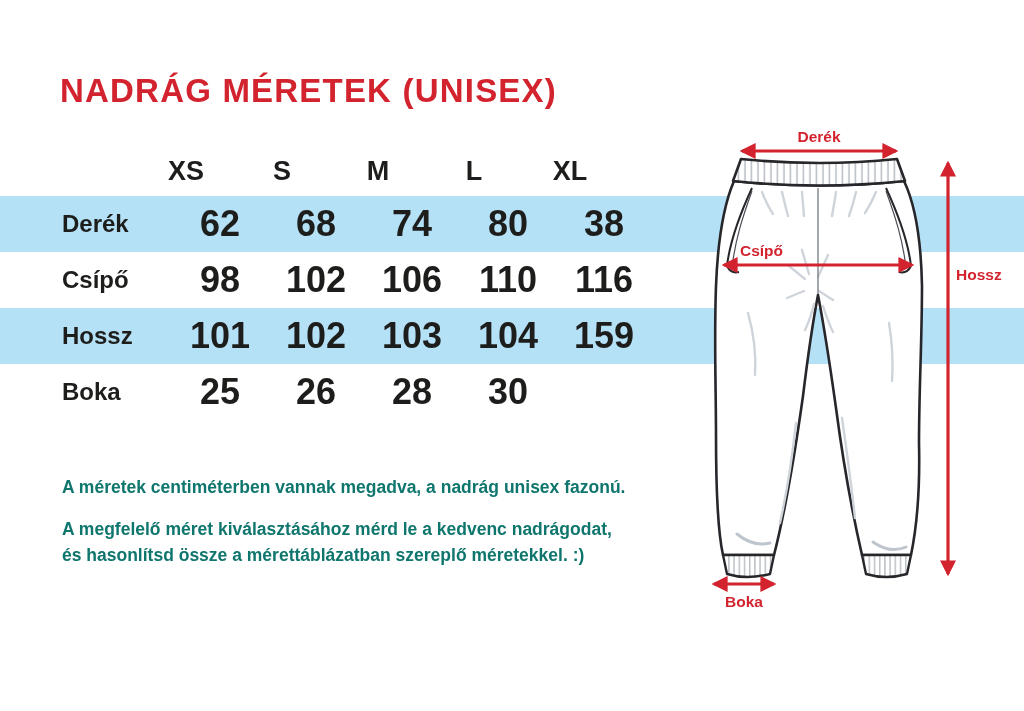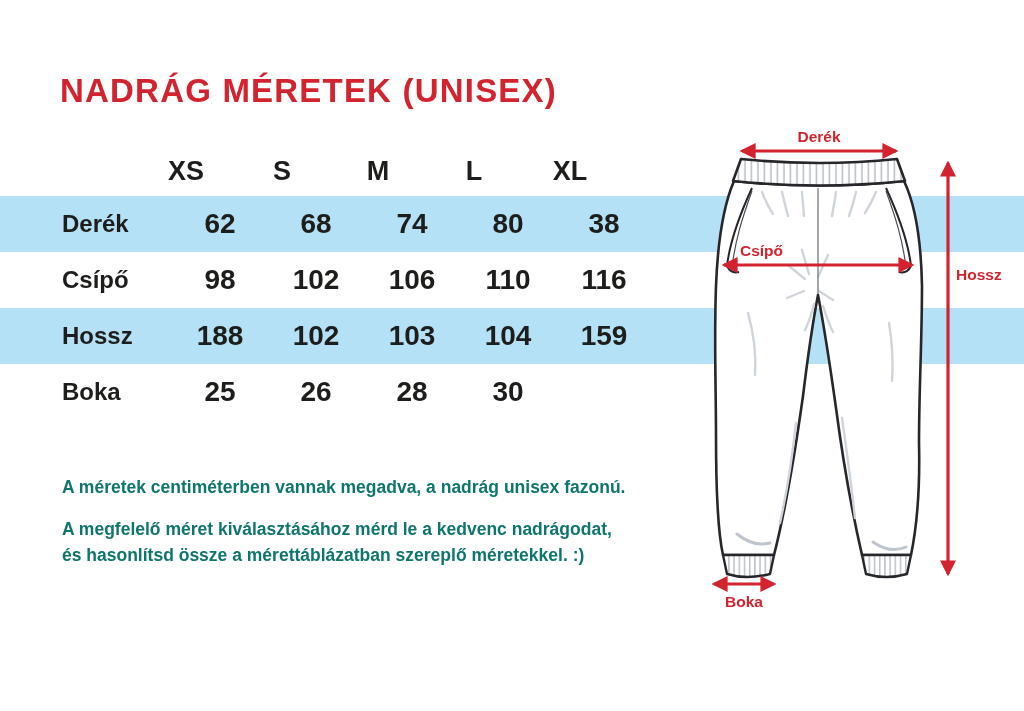--- a/index.html
+++ b/index.html
@@ -11,21 +11,21 @@
     position:absolute;left:60px;top:72px;
     font-size:33px;font-weight:bold;letter-spacing:1.2px;color:#d2232e;white-space:nowrap;
   }
   .trow{
     position:absolute;left:0;width:1024px;height:56px;
     display:grid;grid-template-columns:110px repeat(5,96px);
     align-items:center;padding-left:62px;box-sizing:border-box;
   }
   .trow.striped{background:#b5e1f7;}
   .thead{top:146px;height:50px;background:transparent;padding-left:28px;}
-  .cell{text-align:center;font-weight:bold;font-size:28px;}
+  .cell{text-align:center;font-weight:bold;font-size:36px;}
   .thead .cell{font-size:27px;}
   .rlabel{text-align:left;font-weight:bold;font-size:24px;}
   .row0{top:196px;} .row1{top:252px;} .row2{top:308px;} .row3{top:364px;}
   .note{
     position:absolute;left:62px;font-size:17.5px;font-weight:bold;line-height:26px;color:#0f766e;
   }
   .note1{top:474px;}
   .note2{top:516px;}
   .diagram{position:absolute;left:690px;top:118px;width:334px;height:500px;}
   .diag-label{font-family:"Liberation Sans",sans-serif;font-weight:bold;font-size:15.5px;fill:#d2232e;}
@@ -66,21 +66,21 @@
     <span class="rlabel">Csípő</span>
     <span class="cell">98</span>
     <span class="cell">102</span>
     <span class="cell">106</span>
     <span class="cell">110</span>
     <span class="cell">116</span>
   </div>
 
   <div class="trow striped row2">
     <span class="rlabel">Hossz</span>
-    <span class="cell">188</span>
+    <span class="cell">101</span>
     <span class="cell">102</span>
     <span class="cell">103</span>
     <span class="cell">104</span>
     <span class="cell">159</span>
   </div>
 
   <div class="trow row3">
     <span class="rlabel">Boka</span>
     <span class="cell">25</span>
     <span class="cell">26</span>

